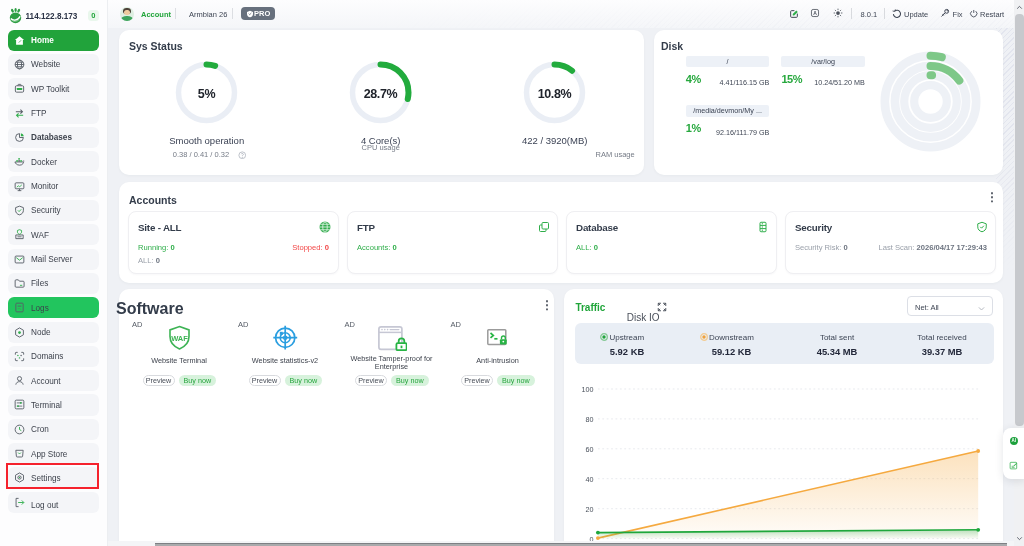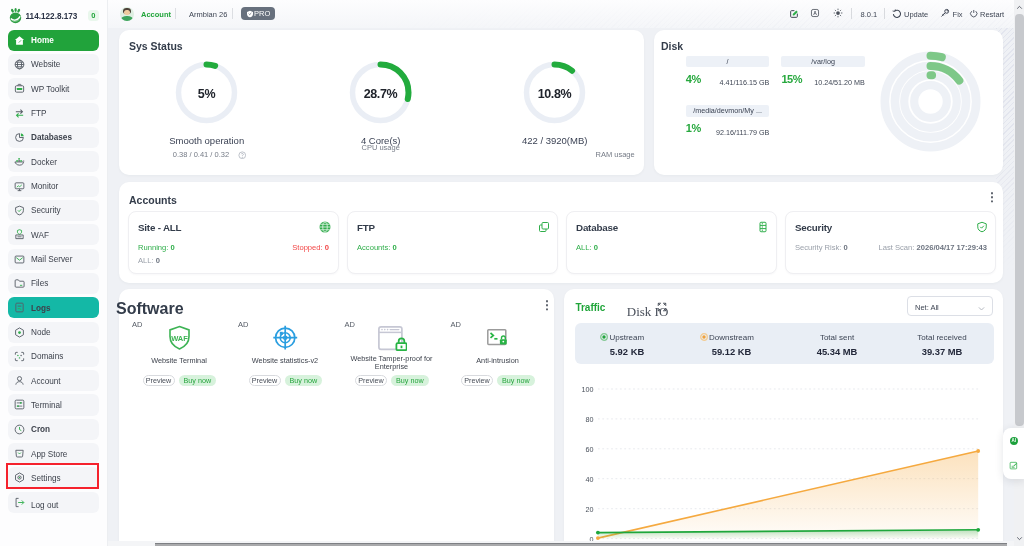--- a/index.html
+++ b/index.html
@@ -19,21 +19,21 @@
 <div class="abs" style="left:108px;top:0;width:906px;height:28px;background:linear-gradient(180deg,#fdfdfe,rgba(248,249,251,0.6));"></div>
 <div class="abs" style="left:120px;top:7px;width:14px;height:14px;border-radius:50%;background:#ddeee1;overflow:hidden;">
 <div class="abs" style="left:3.4px;top:1.4px;width:7.2px;height:6px;border-radius:50% 50% 40% 40%;background:#4e4238;"></div>
 <div class="abs" style="left:4.4px;top:3.4px;width:5.2px;height:5px;border-radius:50%;background:#eecb9e;"></div>
 <div class="abs" style="left:1.4px;top:9.4px;width:11.2px;height:6px;border-radius:50% 50% 0 0;background:#3da45c;"></div>
 </div>
 <div class="abs" style="left:141px;top:9.5px;font-size:7.5px;font-weight:bold;color:#20a53a;">Account</div>
 <div class="abs" style="left:174.5px;top:8px;width:1px;height:11px;background:#dcdee2;"></div>
 <div class="abs" style="left:189px;top:9.5px;font-size:7.5px;color:#3f4654;">Armbian 26</div>
 <div class="abs" style="left:232px;top:8px;width:1px;height:11px;background:#dcdee2;"></div>
-<div class="abs" style="left:241px;top:7px;width:33.8px;height:13.2px;background:#67707d;border-radius:4px;color:#fff;font-size:7.5px;font-weight:normal;text-align:right;line-height:13.2px;padding-right:4.5px;">PRO
+<div class="abs" style="left:241px;top:7px;width:33.8px;height:13.2px;background:#67707d;border-radius:4px;color:#fff;font-size:7.5px;font-weight:bold;text-align:right;line-height:13.2px;padding-right:4.5px;">PRO
 <svg class="abs" style="left:5px;top:3px;" width="8" height="8" viewBox="0 0 24 24">
       <path d="M12 2l9 4v6c0 5-4 9-9 10-5-1-9-5-9-10V6z" fill="#fff"></path>
       <path d="M8 11l3 3 5-5" stroke="#67707d" stroke-width="2.4" fill="none"></path>
     </svg></div>
 <svg class="abs" style="left:788.5px;top:8.5px;" width="10" height="10" viewBox="0 0 24 24" fill="none">
     <path d="M13 4H6a2 2 0 0 0-2 2v12a2 2 0 0 0 2 2h12a2 2 0 0 0 2-2v-7" stroke="#3f4654" stroke-width="2.4"></path>
     <path d="M9 15.5V12l8.5-8.5 3.5 3.5-8.5 8.5z" fill="#2fae4a"></path>
   </svg>
 <svg class="abs" style="left:810px;top:8px;" width="10" height="10" viewBox="0 0 24 24" fill="none">
     <rect x="3.5" y="3.5" width="17" height="17" rx="4" stroke="#4c525c" stroke-width="2"></rect>
@@ -184,21 +184,21 @@
   </div>
 <div class="abs" style="left:7.5px;top:272.8px;width:91.5px;height:21.4px;background:#f4f5f8;border-radius:6px;color:#3d424c;font-size:8.2px;font-weight:normal;">
 <div class="abs" style="left:6.5px;top:5px;">
       <svg width="11" height="11" viewBox="0 0 24 24" fill="none">
         <path d="M2.5 6a2 2 0 0 1 2-2h5l2.5 3h8a2 2 0 0 1 2 2v9a2 2 0 0 1-2 2H4.5a2 2 0 0 1-2-2z" stroke="#575d66" stroke-width="2"></path>
         <path d="M13 16h5" stroke="#2fae4a" stroke-width="2"></path>
       </svg>
     </div>
 <div class="abs" style="left:23.5px;top:6.5px;">Files</div>
   </div>
-<div class="abs" style="left:7.5px;top:297.1px;width:91.5px;height:21.4px;background:#14b8a6;border-radius:6px;color:#3d424c;font-size:8.2px;font-weight:bold;">
+<div class="abs" style="left:7.5px;top:297.1px;width:91.5px;height:21.4px;background:#22c55e;border-radius:6px;color:#3d424c;font-size:8.2px;font-weight:normal;">
 <div class="abs" style="left:6.5px;top:5px;">
       <svg width="11" height="11" viewBox="0 0 24 24" fill="none">
         <rect x="4" y="2.5" width="16" height="19" rx="2" stroke="#575d66" stroke-width="2"></rect>
         <path d="M8 9h8" stroke="#575d66" stroke-width="1.8"></path>
         <path d="M8 14.5h5l3 2.5" stroke="#2fae4a" stroke-width="1.8"></path>
       </svg>
     </div>
 <div class="abs" style="left:23.5px;top:6.5px;">Logs</div>
   </div>
 <div class="abs" style="left:7.5px;top:321.5px;width:91.5px;height:21.4px;background:#f4f5f8;border-radius:6px;color:#3d424c;font-size:8.2px;font-weight:normal;">
@@ -234,21 +234,21 @@
 <div class="abs" style="left:6.5px;top:5px;">
       <svg width="11" height="11" viewBox="0 0 24 24" fill="none">
         <rect x="2.5" y="2.5" width="19" height="19" rx="2.5" stroke="#575d66" stroke-width="2"></rect>
         <path d="M6 8.5h12M6 15.5h12" stroke="#575d66" stroke-width="1.8"></path>
         <rect x="13" y="6.6" width="3.6" height="3.6" rx="1" fill="#2fae4a"></rect>
         <rect x="7" y="13.6" width="3.6" height="3.6" rx="1" fill="#2fae4a"></rect>
       </svg>
     </div>
 <div class="abs" style="left:23.5px;top:6.5px;">Terminal</div>
   </div>
-<div class="abs" style="left:7.5px;top:418.8px;width:91.5px;height:21.4px;background:#f4f5f8;border-radius:6px;color:#3d424c;font-size:8.2px;font-weight:bold;">
+<div class="abs" style="left:7.5px;top:418.8px;width:91.5px;height:21.4px;background:#f4f5f8;border-radius:6px;color:#3d424c;font-size:8.2px;font-weight:normal;">
 <div class="abs" style="left:6.5px;top:5px;">
       <svg width="11" height="11" viewBox="0 0 24 24" fill="none">
         <circle cx="12" cy="12" r="9.5" stroke="#575d66" stroke-width="2"></circle>
         <path d="M12 6.5V12l4 2.5" stroke="#2fae4a" stroke-width="2"></path>
       </svg>
     </div>
 <div class="abs" style="left:23.5px;top:6.5px;">Cron</div>
   </div>
 <div class="abs" style="left:7.5px;top:443.1px;width:91.5px;height:21.4px;background:#f4f5f8;border-radius:6px;color:#3d424c;font-size:8.2px;font-weight:normal;">
 <div class="abs" style="left:6.5px;top:5px;">
@@ -424,21 +424,21 @@
     <path d="M7.3 9.8h3.2" stroke="#28b445" stroke-width="1.7"></path>
     <rect x="12.9" y="10.3" width="6.8" height="5.2" rx="0.9" fill="#28b445"></rect>
     <path d="M14.5 10.3V8.9a1.9 1.9 0 0 1 3.8 0v1.4" stroke="#28b445" stroke-width="1.4"></path>
     <circle cx="16.3" cy="12.6" r="0.9" fill="#fff"></circle>
   </svg>
 <div class="abs" style="left:437.5px;top:355.5px;width:120px;text-align:center;font-size:7.3px;color:#3e434d;font-weight:normal;">Anti-intrusion</div>
 <div class="abs" style="left:461.0px;top:374.8px;width:32px;height:11px;background:#fff;border:1px solid #d8dade;border-radius:6px;font-size:7.2px;color:#484e58;text-align:center;line-height:10px;">Preview</div>
 <div class="abs" style="left:497.0px;top:374.8px;width:37.6px;height:11px;background:#d7f2dc;border-radius:6px;font-size:7.2px;color:#27a53e;text-align:center;line-height:11px;">Buy now</div>
 <div class="card" style="left:564.4px;top:289px;width:438.8px;height:257px;border-bottom-left-radius:0;border-bottom-right-radius:0;"></div>
 <div class="abs" style="left:575.4px;top:302px;font-size:10px;font-weight:bold;color:#20a53a;">Traffic</div>
-<div class="abs" style="left:626.8px;top:304px;font-size:13px;color:#4a505b;font-family:Liberation Serif, serif;">Disk IO</div>
+<div class="abs" style="left:626.8px;top:312px;font-size:10px;color:#4a505b;">Disk IO</div>
 <svg class="abs" style="left:656.5px;top:301.5px;" width="10" height="10" viewBox="0 0 24 24" fill="none" stroke="#4a505b" stroke-width="2.3">
     <path d="M14.5 3h6.5v6.5M21 3l-4.5 4.5M9.5 21H3v-6.5M3 21l4.5-4.5M3 9.5V3h6.5M3 3l4.5 4.5M21 14.5V21h-6.5M21 21l-4.5-4.5"></path>
   </svg>
 <div class="abs" style="left:907px;top:296.4px;width:85.8px;height:19.8px;border:1px solid #dcdfe6;border-radius:4px;background:#fff;"></div>
 <div class="abs" style="left:915px;top:302.5px;font-size:7.5px;color:#3f4654;">Net: All</div>
 <svg class="abs" style="left:977px;top:303.5px;" width="9" height="9" viewBox="0 0 24 24" fill="none" stroke="#b0b4bc" stroke-width="2.5">
     <path d="M5 9l7 7 7-7"></path>
   </svg>
 <div class="abs" style="left:575.4px;top:322.8px;width:418.6px;height:40.8px;background:#e9eef5;border-radius:6px;"></div>
 <svg class="abs" style="left:600.0px;top:333px;" width="8" height="8" viewBox="0 0 8 8">

